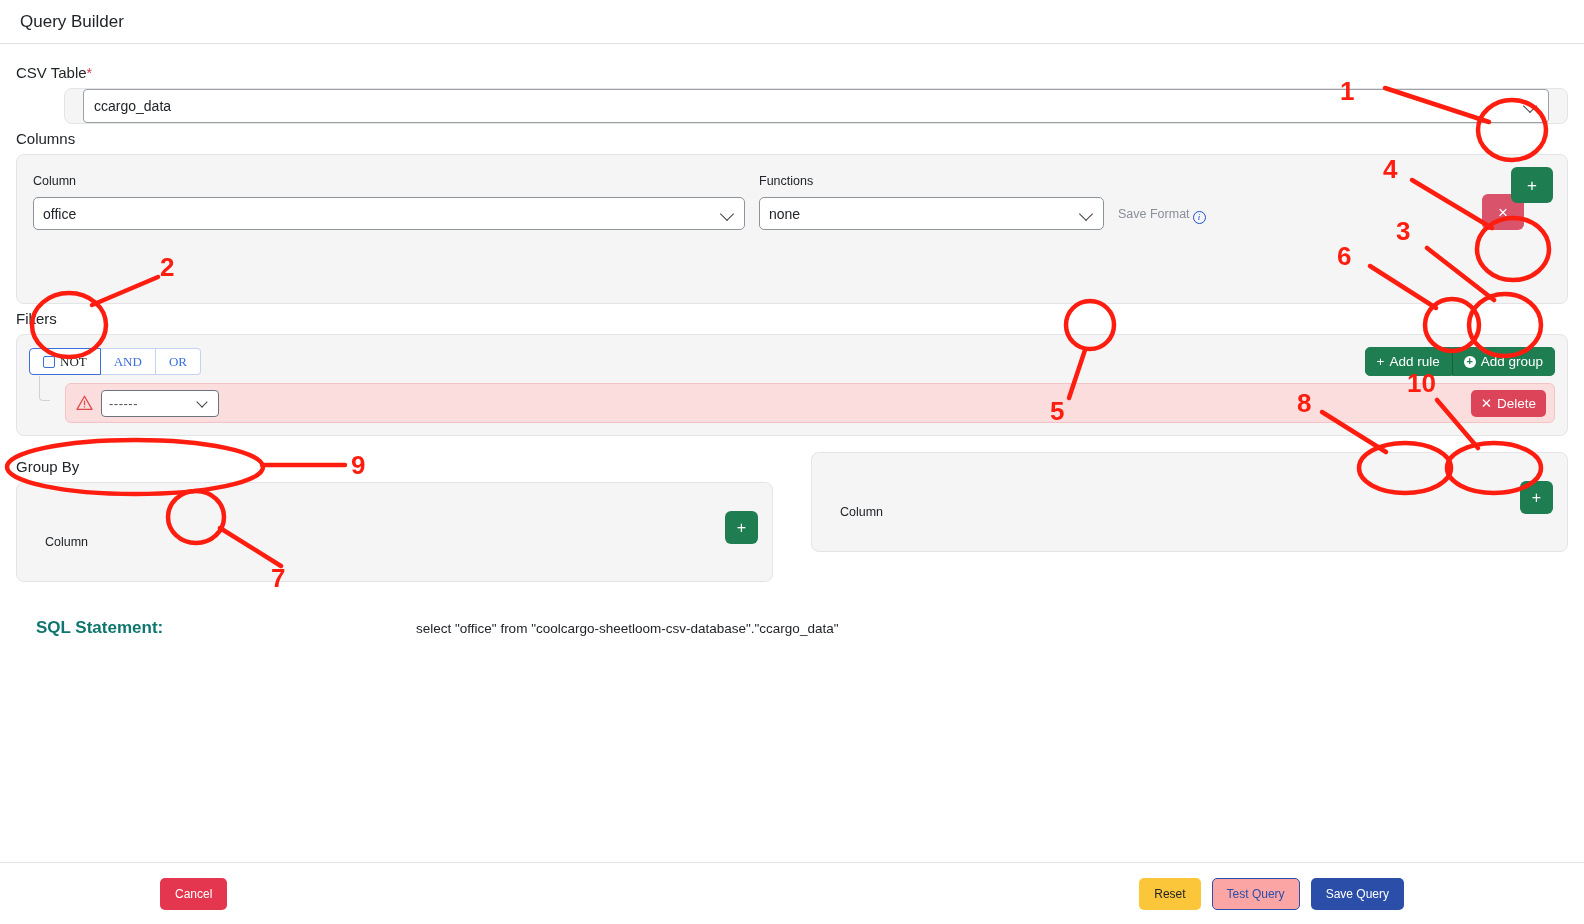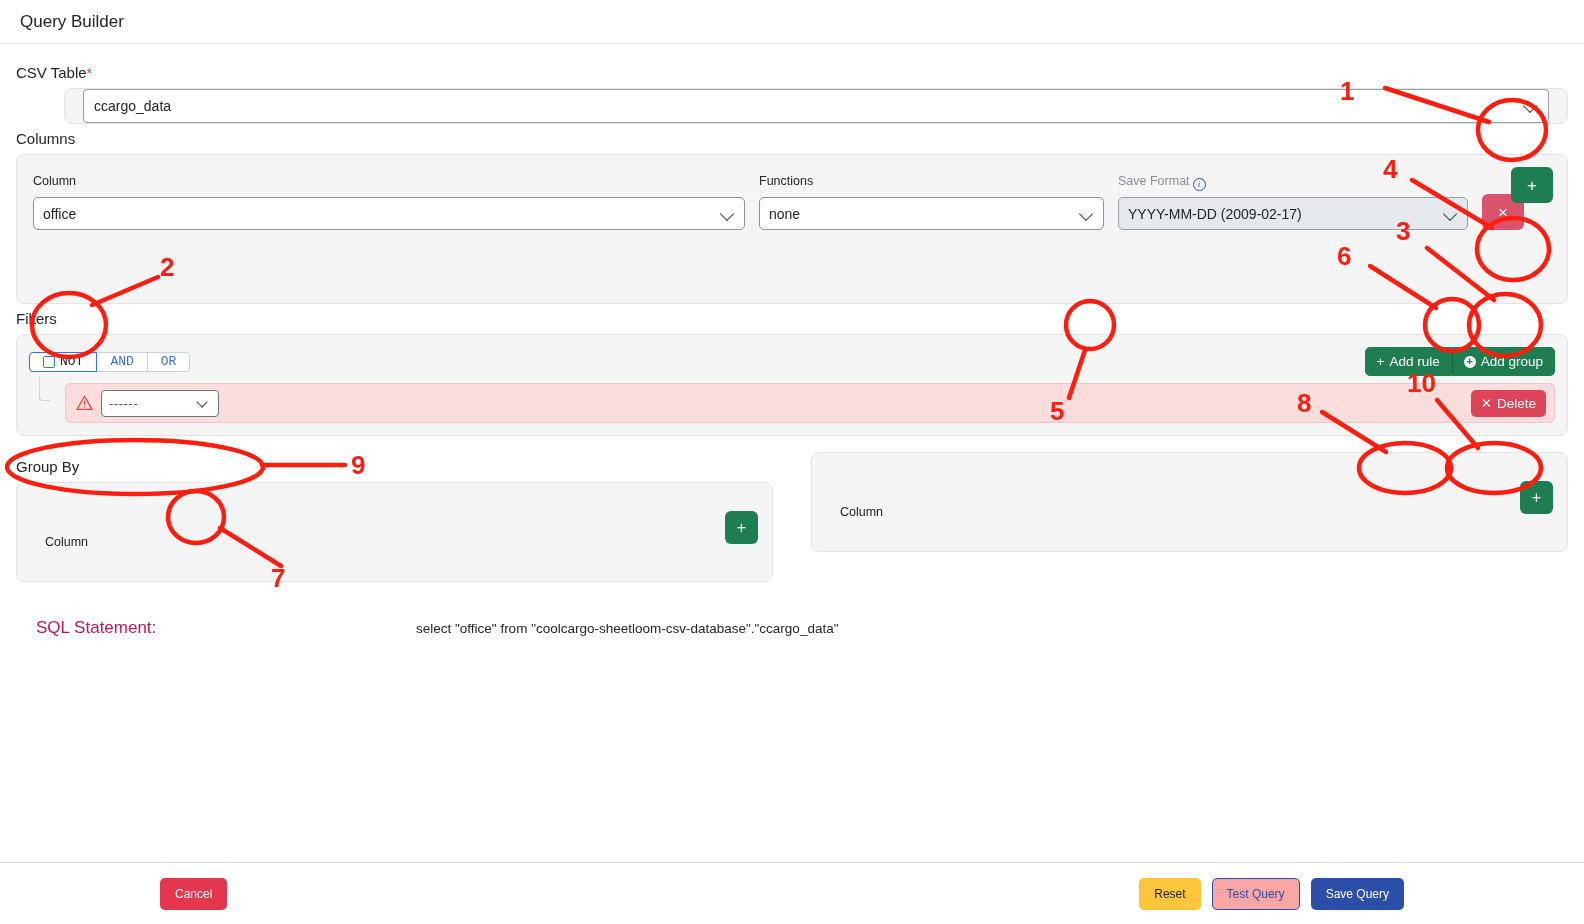--- a/index.html
+++ b/index.html
@@ -128,29 +128,29 @@
   .plus-tr {
     position: absolute;
     top: 12px; right: 14px;
   }
 
   
   .filters-panel { padding: 12px 12px 12px 12px; }
   .filters-top { display: flex; align-items: center; }
   .btn-group { display: flex; }
   .bg-btn {
-    height: 20px;
+    height: 27px;
     border: 1px solid #c5d2f2;
     background: #fff;
     color: #3a6fe0;
     font-size: 13px;
     padding: 0 13px;
     display: flex; align-items: center; gap: 5px;
     cursor: pointer;
-    font-family: Liberation Mono, monospace;
+    font-family: Liberation Serif, serif;
   }
   .bg-btn:first-child { border-radius: 4px 0 0 4px; border-color: #3a6fe0; color: #212529; }
   .bg-btn:last-child  { border-radius: 0 4px 4px 0; }
   .bg-btn + .bg-btn { border-left: none; align-items: center; }
   .chk {
     width: 12px; height: 12px;
     border: 1.5px solid #3a6fe0;
     border-radius: 2px;
     display: inline-block;
     background: #fff;
@@ -243,21 +243,21 @@
   }
   .gb-plus { position: absolute; right: 14px; top: 28px; width: 33px; height: 33px; font-size: 16px; }
 
   
   .sql-row {
     display: flex;
     align-items: center;
     margin-top: 36px;
     padding-left: 20px;
   }
-  .sql-label { font-size: 17px; color: #be185d; width: 380px; }
+  .sql-label { font-size: 17px; color: #0f766e; width: 380px; font-weight: bold; }
   .sql-text { font-size: 13.5px; color: #212529; }
 
   
   .modal-footer {
     position: absolute;
     left: 0; right: 0; bottom: 0;
     height: 62px;
     border-top: 1px solid #e3e3e5;
     display: flex;
     align-items: center;
@@ -334,24 +334,20 @@
         <div class="ctl">
           <span>none</span>
           <span class="chev"></span>
         </div>
       </div>
 
       <div class="col-field w-date">
         <span class="sublabel muted">
           <span>Save Format</span><span class="info-i">i</span>
         </span>
-        <div class="ctl disabled">
-          <span>YYYY-MM-DD (2009-02-17)</span>
-          <span class="chev"></span>
-        </div>
       </div>
 
       <div class="col-field">
         <span class="sublabel"></span>
         <button class="sq-btn red">×</button>
       </div>
 
     </div>
   </div>
 

